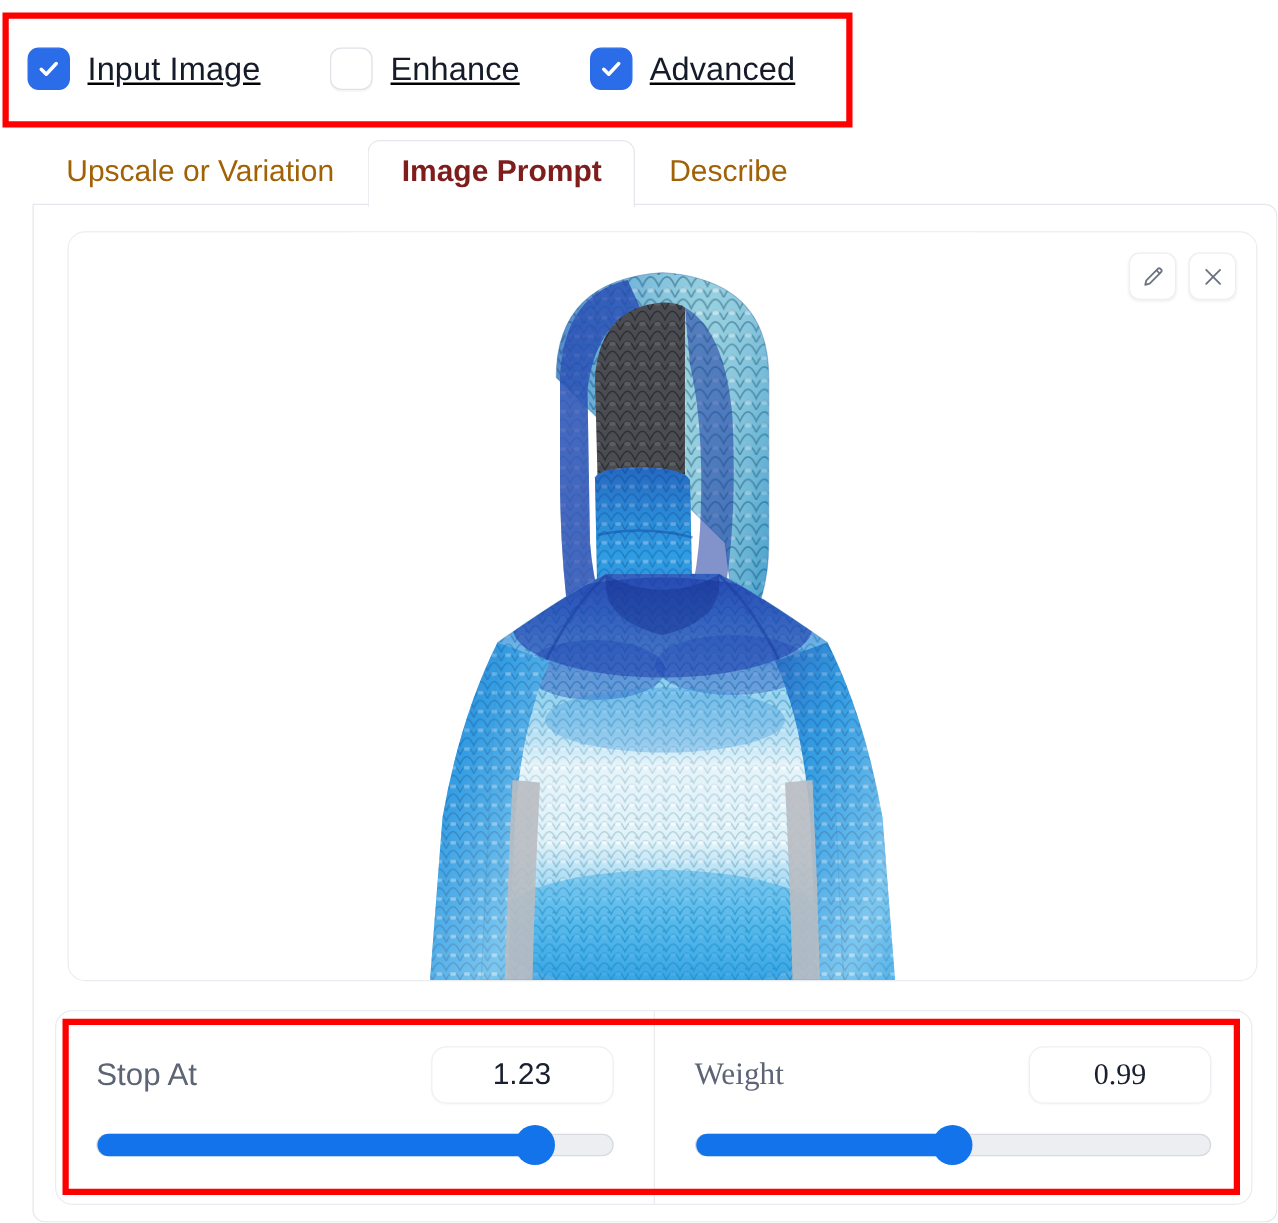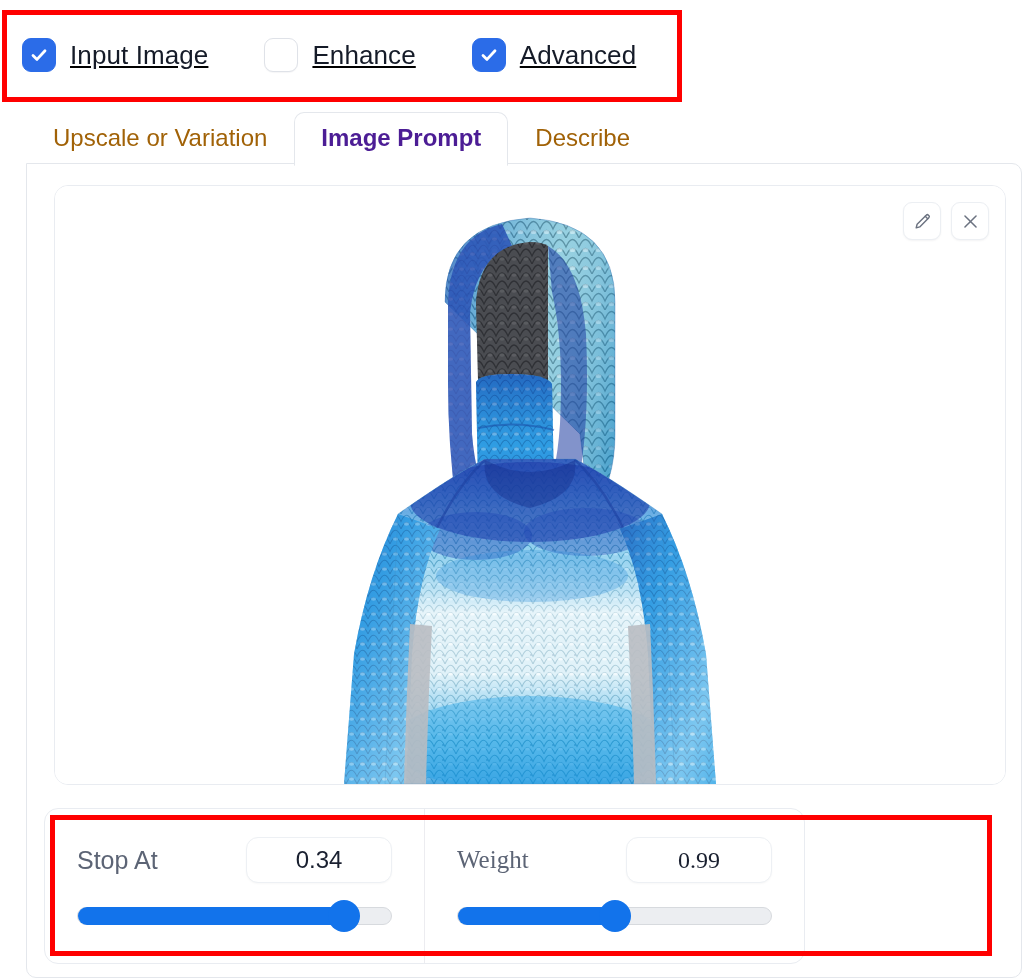--- a/index.html
+++ b/index.html
@@ -94,21 +94,21 @@
     color: #a16207;
     padding: 12px 26px 14px 26px;
     white-space: nowrap;
     cursor: pointer;
     border: 1.5px solid transparent;
     border-radius: 10px 10px 0 0;
     background: transparent;
     line-height: 1.1;
   }
   .tab.active {
-    color: #4c1d95;
+    color: #7f1d1d;
     background: #ffffff;
     border-color: #e4e7ec;
     border-bottom-color: #ffffff;
     font-weight: 600;
     z-index: 3;
   }
 
   
   .tab-panel {
     position: absolute;
@@ -166,21 +166,21 @@
     justify-content: center;
     background: #ffffff;
   }
   .artwork { display: block; }
 
   
   .slider-panel {
     position: absolute;
     left: 44px;
     top: 808px;
-    width: 761px;
+    width: 958px;
     height: 156px;
     border: 1.5px solid #e9ecf1;
     border-radius: 14px;
     background: #ffffff;
     display: flex;
   }
   .slider-group {
     flex: 1 1 0;
     padding: 28px 32px 0 32px;
     position: relative;
@@ -444,21 +444,21 @@
       </div>
     </div>
   </div>
 
   <div class="slider-panel">
 
     <div class="slider-group">
       <div class="sg-head">
         <span class="sg-label">Stop At</span>
         <div class="sg-value">
-          <span>0.34</span>
+          <span>1.23</span>
         </div>
       </div>
       <div class="track">
         <div class="fill" style="width:85%"></div>
         <div class="thumb" style="left:85%"></div>
       </div>
     </div>
 
     <div class="slider-group">
       <div class="sg-head">

